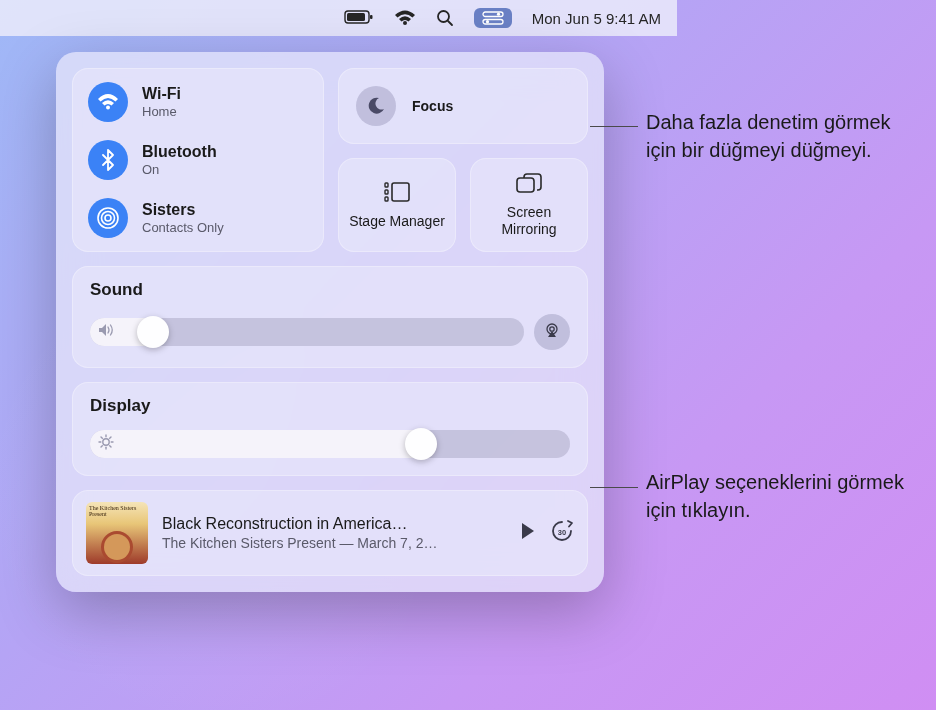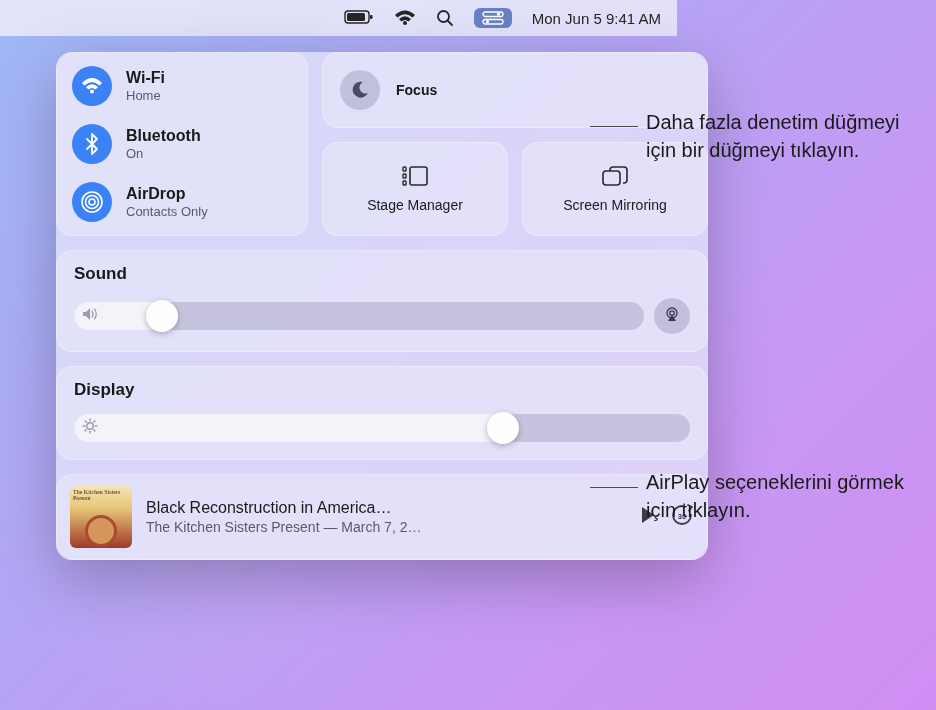--- a/index.html
+++ b/index.html
@@ -26,25 +26,25 @@
   .menubar .mb-icon { display: flex; align-items: center; justify-content: center; }
   .menubar .cc-active {
     background: #6a80c5; border-radius: 6px; padding: 3px 8px;
   }
   .menubar .cc-active svg { filter: brightness(2); }
   .menubar .dt { font-weight: 500; }
 
   
   .panel {
     position: absolute; top: 52px; left: 56px;
-    width: 652px;
+    width: 548px;
     background: rgba(230,230,250,0.75);
     backdrop-filter: blur(20px);
     border-radius: 20px;
-    padding: 0;
+    padding: 16px;
     box-shadow: 0 20px 60px rgba(0,0,0,0.25);
     display: flex; flex-direction: column; gap: 14px;
   }
   .row { display: flex; gap: 14px; }
   .tile {
     background: rgba(230,228,250,0.75);
     border-radius: 16px;
     box-shadow: inset 0 0 0 1px rgba(255,255,255,0.3);
   }
   
@@ -208,21 +208,21 @@
       </div>
       <div class="conn-item">
         <div class="conn-icon">
           <svg width="24" height="24" viewBox="0 0 24 24">
               <circle cx="12" cy="12" r="3" fill="none" stroke="#fff" stroke-width="1.6"></circle>
               <circle cx="12" cy="12" r="6.5" fill="none" stroke="#fff" stroke-width="1.6"></circle>
               <circle cx="12" cy="12" r="10" fill="none" stroke="#fff" stroke-width="1.6"></circle>
             </svg>
         </div>
         <div class="conn-text">
-          <span class="conn-title">AirDrop</span>
+          <span class="conn-title">Sisters</span>
           <span class="conn-sub">Contacts Only</span>
         </div>
       </div>
     </div>
 
     <div class="rightcol">
       <div class="tile focus-tile">
         <div class="focus-icon">
           <svg width="20" height="20" viewBox="0 0 20 20">
               <path d="M13 2 A8 8 0 1 0 18 13 A6 6 0 0 1 13 2 Z" fill="#4a4a66"></path>
@@ -327,16 +327,16 @@
             <path d="M18 2 l4 2 l-3 3.5" fill="none" stroke="#3a3a4a" stroke-width="1.8" stroke-linecap="round" stroke-linejoin="round"></path>
             <text x="12" y="15.5" font-size="7.5" text-anchor="middle" fill="#3a3a4a" font-family="sans-serif" font-weight="600">30</text>
           </svg>
       </span>
     </div>
   </div>
 
 </div>
 
 <div class="callout-line" style="top:126px; left:590px; width:48px;"></div>
-<div class="callout" style="top:108px; left:646px; width:280px;">Daha fazla denetim düğmeyi için bir düğmeyi tıklayın.</div>
+<div class="callout" style="top:108px; left:646px; width:280px;">Daha fazla denetim görmek için bir düğmeyi düğmeyi.</div>
 
 <div class="callout-line" style="top:487px; left:590px; width:48px;"></div>
 <div class="callout" style="top:468px; left:646px; width:290px;">AirPlay seçeneklerini görmek için tıklayın.</div>
 
 </body></html>

